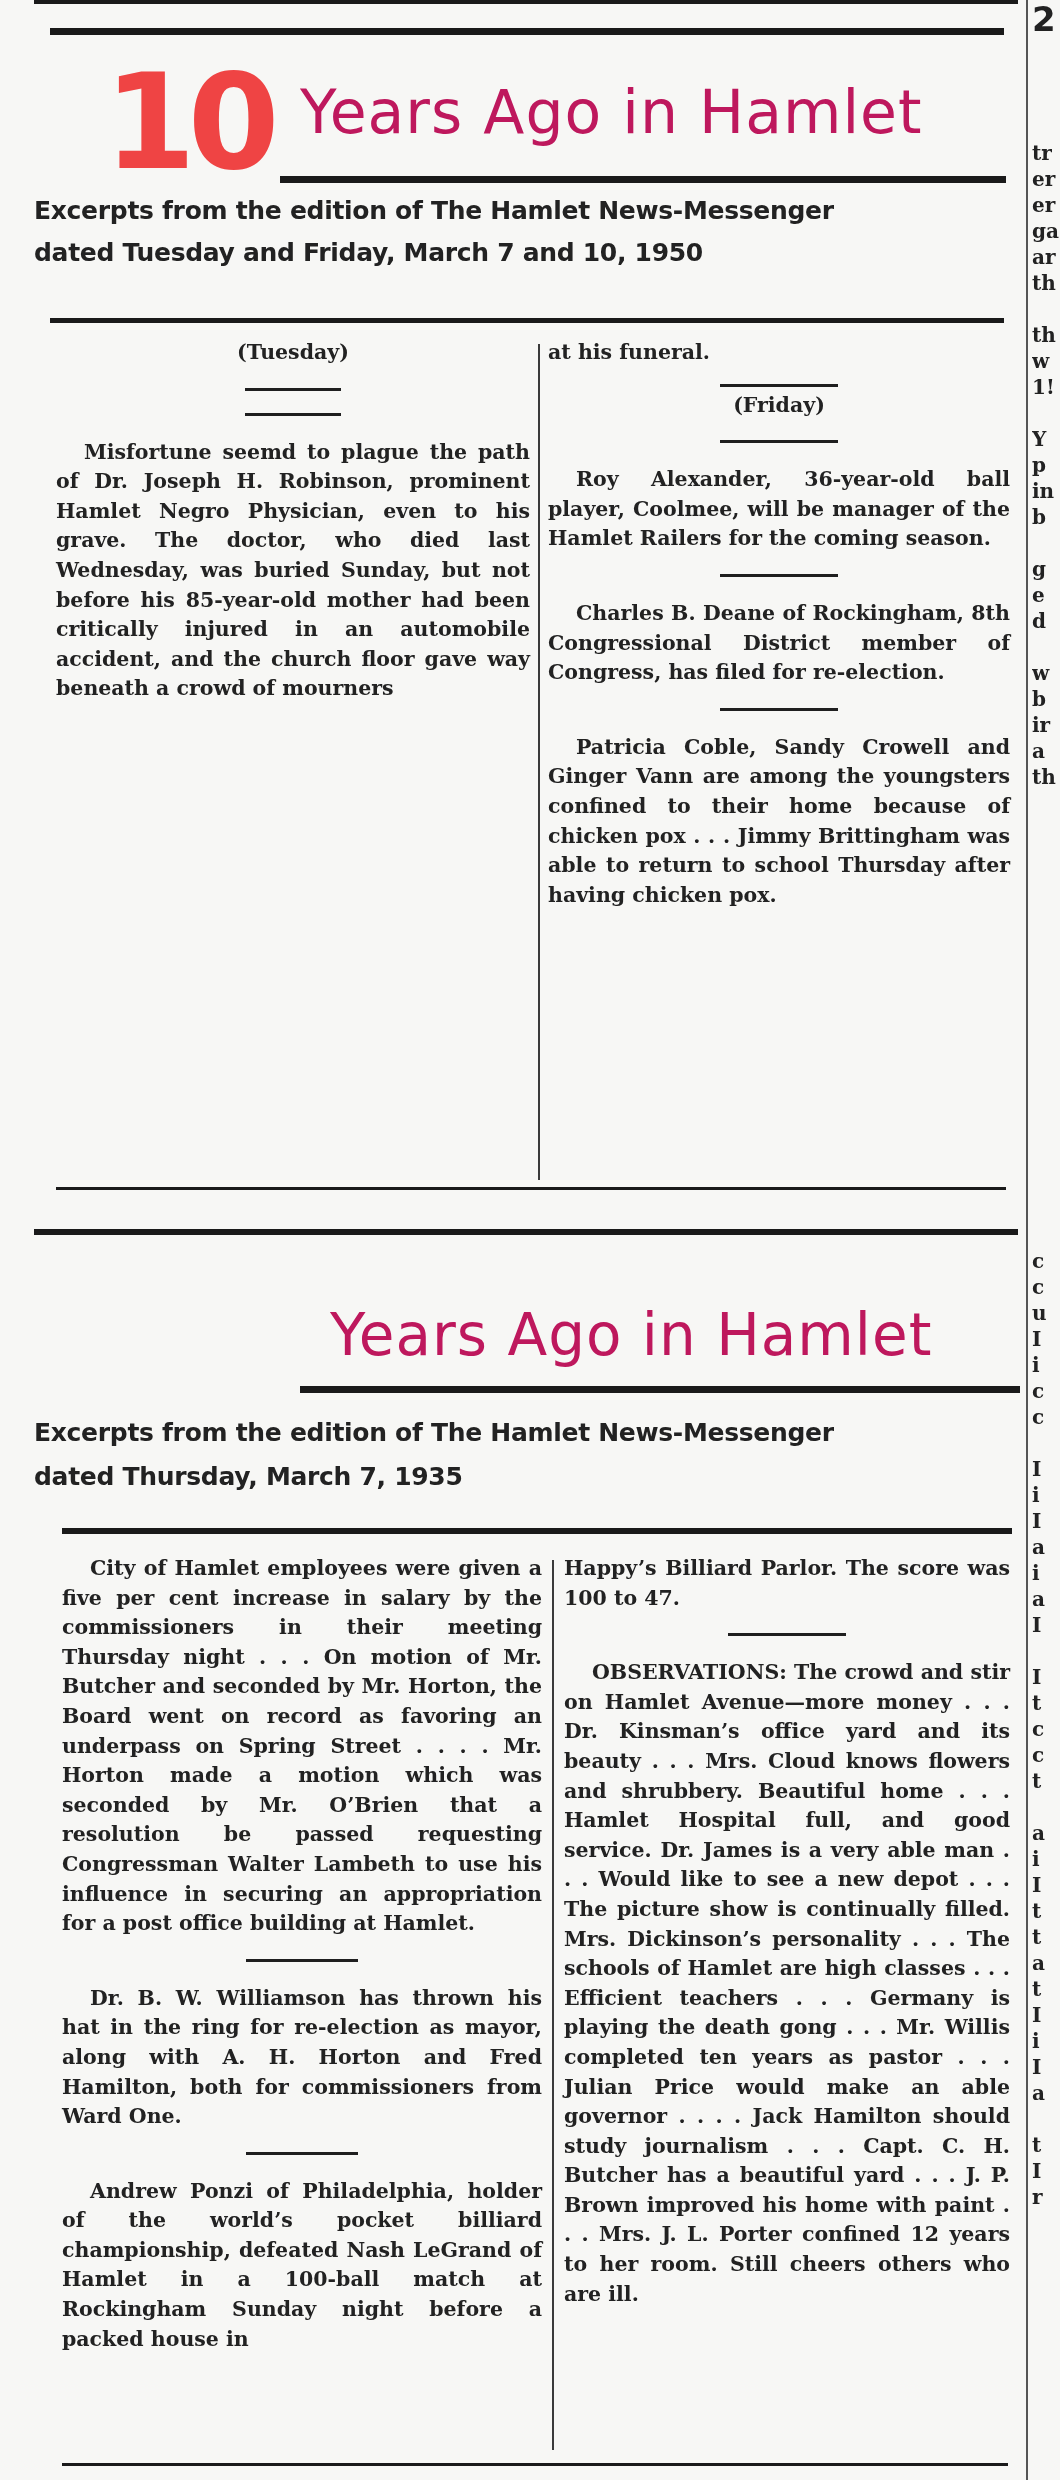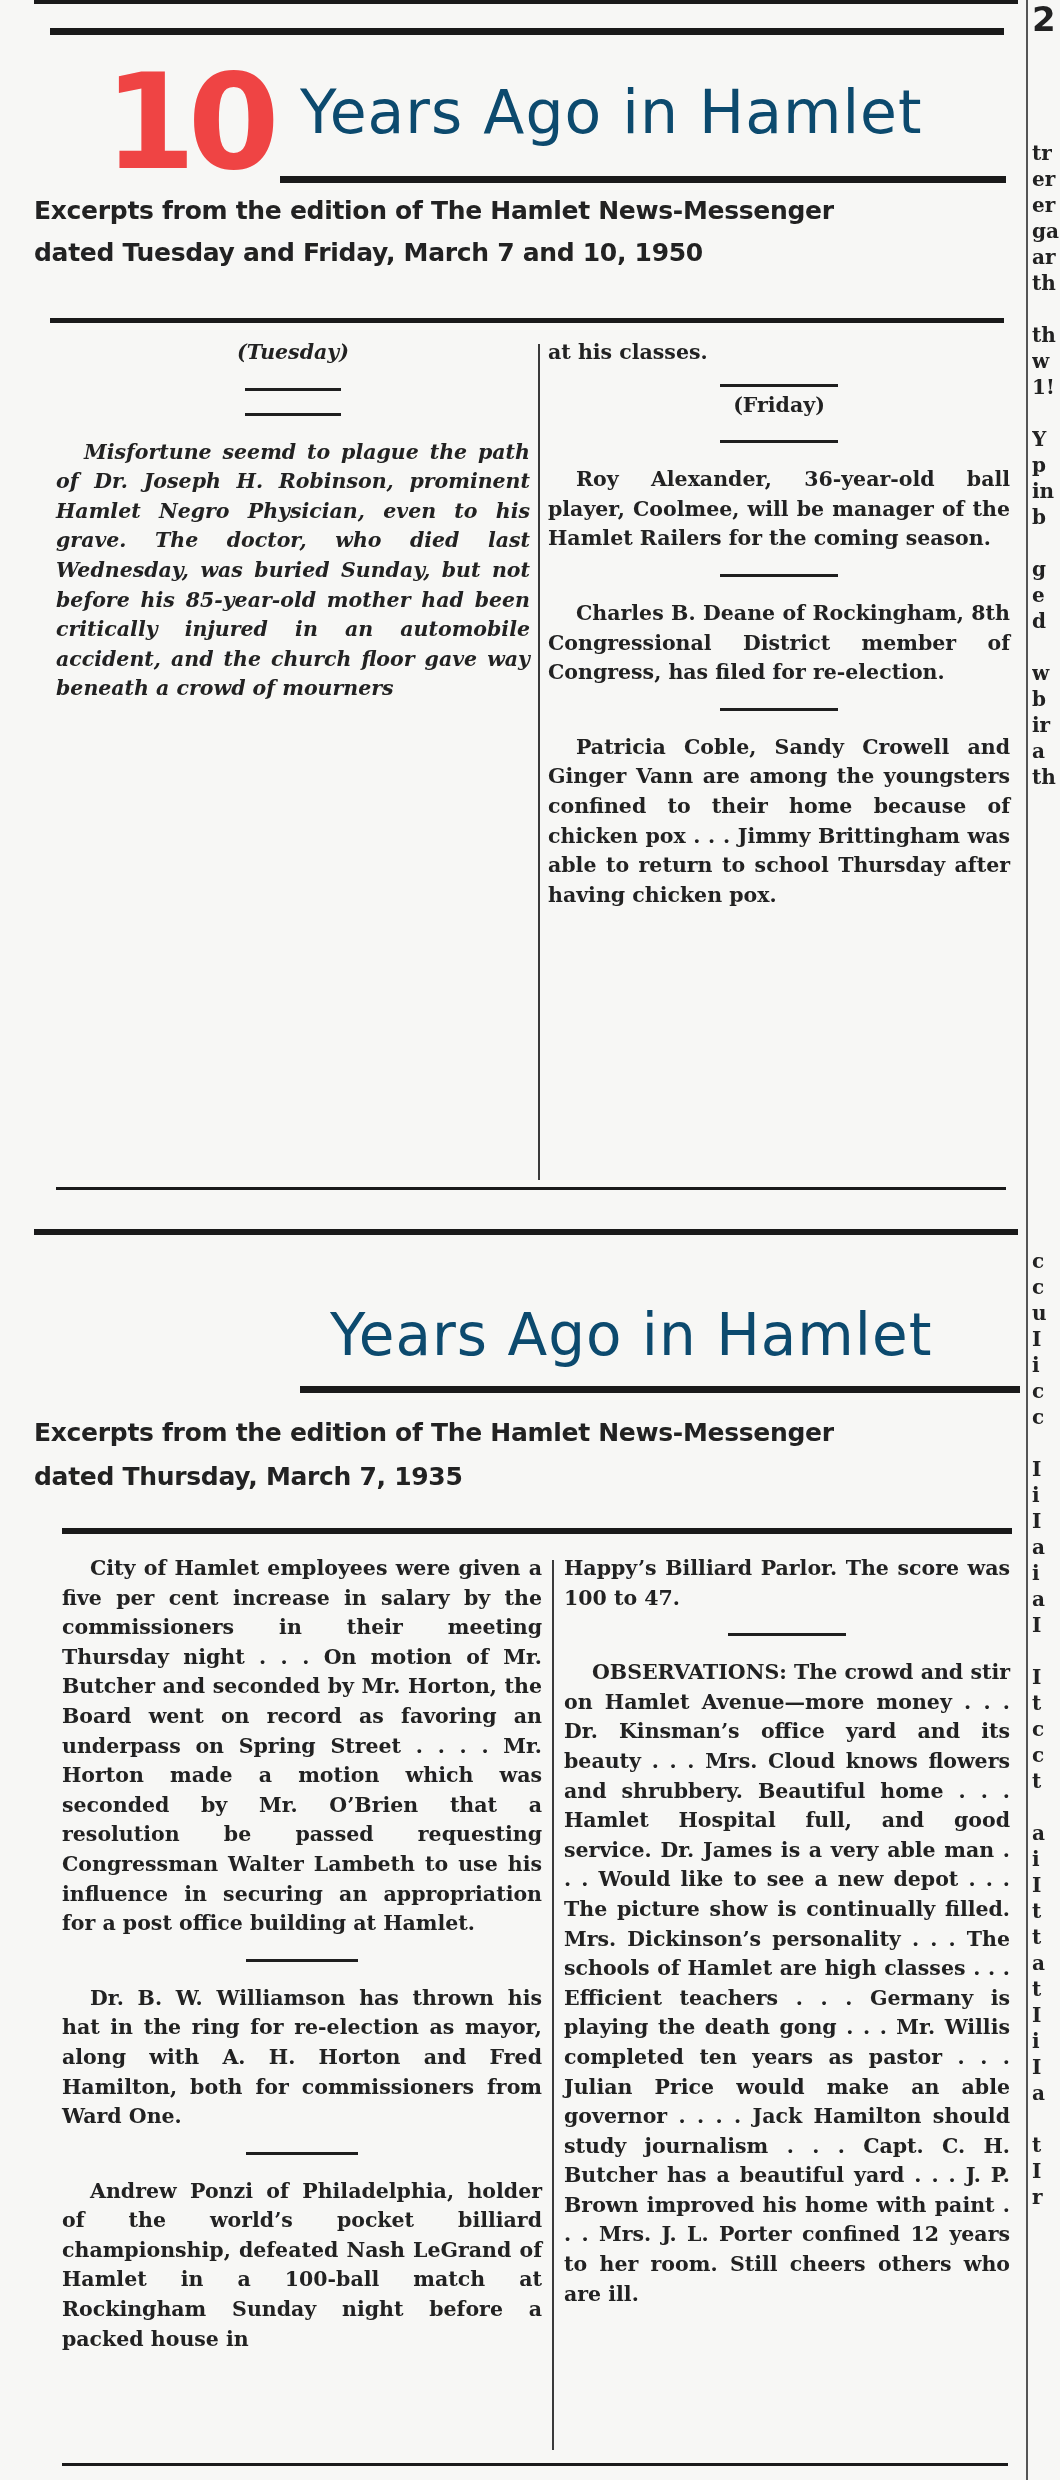--- a/index.html
+++ b/index.html
@@ -10,21 +10,21 @@
   }
   .page { position: absolute; left: 0; top: 0; width: 1060px; height: 2480px; }
   .rule { position: absolute; background: #1a1a1a; }
   .vrule { position: absolute; background: #3a3a3a; width: 2px; }
   .bignum {
     position: absolute; font-family: "DejaVu Sans", "Liberation Sans", sans-serif;
     font-weight: bold; color: #ef4444; letter-spacing: -8px; line-height: 1;
   }
   .headline {
     position: absolute; font-family: "DejaVu Sans", "Liberation Sans", sans-serif;
-    font-weight: normal; color: #0c4a6e; line-height: 1; letter-spacing: 1px;
+    font-weight: normal; color: #be185d; line-height: 1; letter-spacing: 1px;
     transform-origin: left top;
   }
   .subhead {
     position: absolute; left: 34px; width: 984px; text-align: left;
     font-family: "DejaVu Sans", "Liberation Sans", sans-serif; font-weight: bold;
     font-size: 25px; line-height: 42px; color: #222; letter-spacing: -0.3px;
   }
   .col {
     position: absolute; font-size: 20.5px; line-height: 29.6px; font-weight: bold;
     text-align: justify; color: #222;
@@ -49,31 +49,31 @@
 
   <div class="bignum" style="left:104px; top:56px; font-size:132px;">10</div>
   <div class="headline" style="left:300px; top:82px; font-size:60px;">Years Ago in Hamlet</div>
   <div class="rule" style="left:280px; top:176px; width:726px; height:7px;"></div>
 
   <div class="subhead" style="top:190px;">Excerpts from the edition of The Hamlet News-Messenger</div>
   <div class="subhead" style="top:232px;">dated Tuesday and Friday, March 7 and 10, 1950</div>
 
   <div class="rule" style="left:50px; top:318px; width:954px; height:5px;"></div>
 
-  <div class="col" style="left:56px; top:338px; width:474px;font-style:italic;">
+  <div class="col" style="left:56px; top:338px; width:474px;">
     <p class="dayhead">(Tuesday)</p>
     <div class="sep"></div>
     <div class="sep"></div>
     <p>Misfortune seemd to plague the path of Dr. Joseph H. Robinson, prominent Hamlet Negro Physician, even to his grave. The doctor, who died last Wednesday, was buried Sunday, but not before his 85-year-old mother had been critically injured in an automobile accident, and the church floor gave way beneath a crowd of mourners</p>
   </div>
 
   <div class="vrule" style="left:538px; top:344px; height:836px;"></div>
 
   <div class="col" style="left:548px; top:338px; width:462px;">
-    <p class="noindent">at his classes.</p>
+    <p class="noindent">at his funeral.</p>
     <div class="sep tight" style="width:118px; margin:16px auto 4px auto;"></div>
     <p class="dayhead">(Friday)</p>
     <div class="sep" style="width:118px;"></div>
     <p>Roy Alexander, 36-year-old ball player, Coolmee, will be manager of the Hamlet Railers for the coming season.</p>
     <div class="sep" style="width:118px;"></div>
     <p>Charles B. Deane of Rockingham, 8th Congressional District member of Congress, has filed for re-election.</p>
     <div class="sep" style="width:118px;"></div>
     <p>Patricia Coble, Sandy Crowell and Ginger Vann are among the youngsters confined to their home because of chicken pox . . . Jimmy Brittingham was able to return to school Thursday after having chicken pox.</p>
   </div>
 

